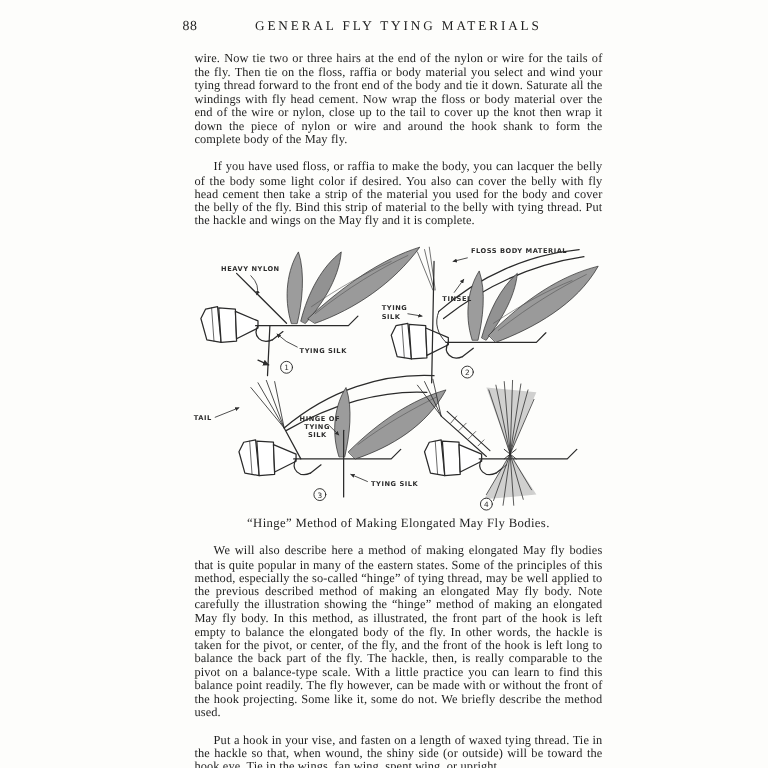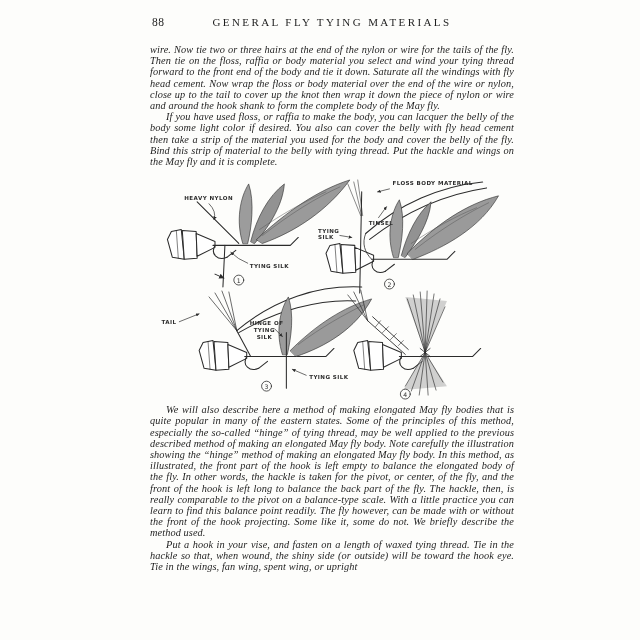--- a/index.html
+++ b/index.html
@@ -29,26 +29,25 @@
     position:absolute;left:2px;top:0;
     font-size:11.5px;letter-spacing:.5px;
   }
   .runtitle{
     text-align:center;
     font-size:11px;
     letter-spacing:2.4px;
     font-weight:400;
   }
   .body-text p{
-    margin:0;
+    margin:12px;
     font-size:10.3px;
     line-height:11.2px;
     text-align:justify;
     letter-spacing:.1px;
-    font-style:italic;
   }
   .body-text p.indent{ text-indent:16px; }
   .figure{ margin:9px 0 0 0; }
   .figure svg{ display:block; width:356px; height:228px; }
   .caption{
     text-align:center;
     font-size:10.6px;
     margin:1px 0 9px 0;
     letter-spacing:.3px;
   }
@@ -183,20 +182,21 @@
             <path d="M276,178 L256,122 L298,126 Z" fill="#ababab" fill-opacity="0.55" stroke="none"></path>
             <path d="M276,178 L254,216 L298,212 Z" fill="#ababab" fill-opacity="0.55" stroke="none"></path>
             <path d="M276,178 L258,124 M276,178 L264,120 M276,178 L271,117 M276,178 L278,116 M276,178 L285,119 M276,178 L291,124 M276,178 L296,132" stroke-width="0.65"></path>
             <path d="M276,178 L256,212 M276,178 L262,217 M276,178 L270,221 M276,178 L279,221 M276,178 L287,216 M276,178 L294,208" stroke-width="0.65"></path>
             <path d="M271,174 l10,8 M271,182 l10,-8" stroke-width="0.8"></path>
             <circle cx="256" cy="220" r="5" stroke-width="0.8" fill="#fdfdfb"></circle>
             <text class="fignum" x="256" y="222.5">4</text>
           </g>
         </g>
       </svg>
+      <div class="caption">“Hinge” Method of Making Elongated May Fly Bodies.</div>
     </div>
 
     <div class="body-text">
       <p class="indent">We will also describe here a method of making elongated May fly bodies that is quite popular in many of the eastern states. Some of the principles of this method, especially the so-called “hinge” of tying thread, may be well applied to the previous described method of making an elongated May fly body. Note carefully the illustration showing the “hinge” method of making an elongated May fly body. In this method, as illustrated, the front part of the hook is left empty to balance the elongated body of the fly. In other words, the hackle is taken for the pivot, or center, of the fly, and the front of the hook is left long to balance the back part of the fly. The hackle, then, is really comparable to the pivot on a balance-type scale. With a little practice you can learn to find this balance point readily. The fly however, can be made with or without the front of the hook projecting. Some like it, some do not. We briefly describe the method used.</p>
       <p class="indent">Put a hook in your vise, and fasten on a length of waxed tying thread. Tie in the hackle so that, when wound, the shiny side (or outside) will be toward the hook eye. Tie in the wings, fan wing, spent wing, or upright</p>
     </div>
 
   </div>
 </div>
 

